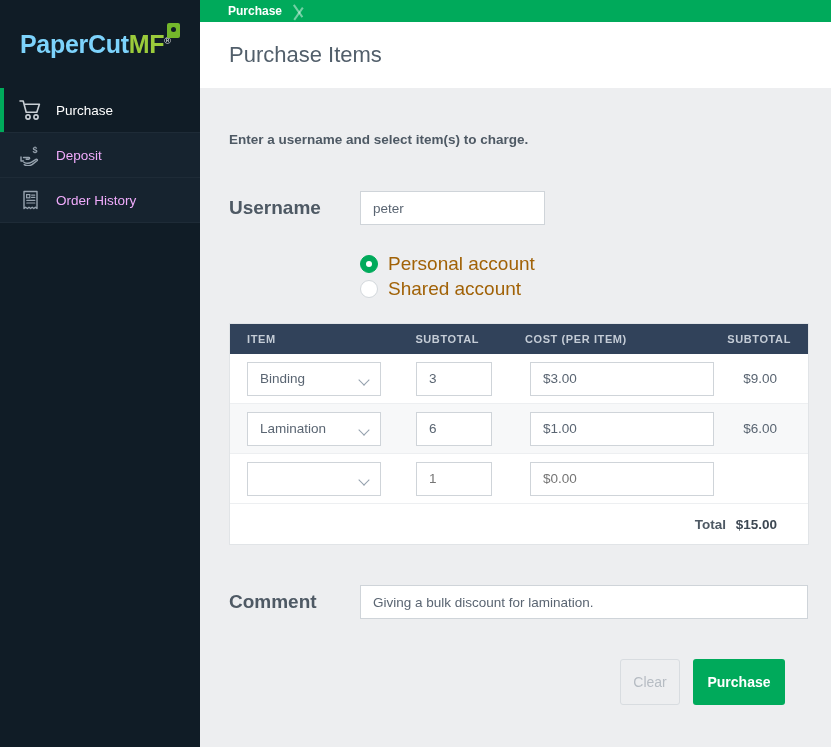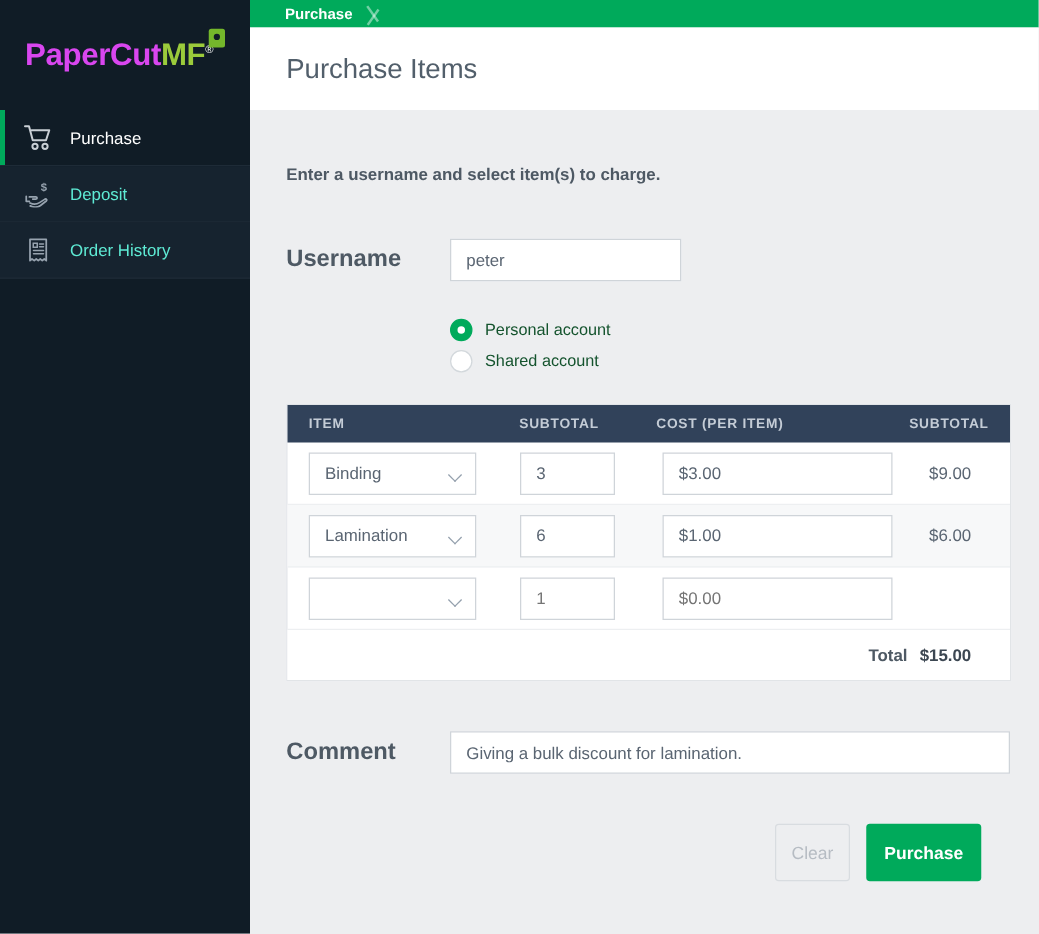--- a/index.html
+++ b/index.html
@@ -21,21 +21,21 @@
     height: 88px;
     display: flex; align-items: center;
     padding-left: 20px;
   }
   .logo {
     position: relative;
     font-size: 25px; font-weight: bold;
     letter-spacing: -0.3px;
     line-height: 1;
   }
-  .logo .lg-paper { color: #d946ef; }
+  .logo .lg-paper { color: #7dd3fc; }
   .logo .lg-mf { color: #9BCB3B; margin-top: 15px; }
   .logo .lg-tm {
     color: #FFFFFF; font-size: 9px;
     vertical-align: super; font-weight: normal;
   }
   .logo .lg-flag {
     position: absolute; top: -9px; right: -9px;
     width: 13px; height: 15px;
     background: #74B72B;
     border-radius: 2px 2px 2px 0;
@@ -66,21 +66,21 @@
   }
   .nav-icon {
     width: 26px; height: 26px;
     display: flex; align-items: center; justify-content: center;
     margin-right: 12px;
     flex: 0 0 auto;
   }
   .nav-icon svg { display: block; }
   .nav-label {
     font-size: 13.5px;
-    color: #5eead4;
+    color: #f0abfc;
   }
   .nav-item.active .nav-label { color: #FFFFFF; }
 
   
   .main {
     position: absolute; left: 200px; top: 0;
     width: 631px; height: 747px;
     background: #EDEEF0;
   }
   .breadcrumb-bar {
@@ -172,21 +172,21 @@
     background: #00AA5B;
     border-color: #00AA5B;
   }
   .radio.checked::after {
     content: ""; position: absolute;
     left: 5px; top: 5px;
     width: 6px; height: 6px;
     border-radius: 50%;
     background: #FFFFFF;
   }
-  .radio-label { font-size: 13px; color: #14532d; }
+  .radio-label { font-size: 19px; color: #a16207; }
 
   
   .items-table {
     margin-top: 22px;
     width: 580px;
     border: 1px solid #E1E4E7;
     background: #FFFFFF;
   }
   .thead {
     display: flex; align-items: center;

